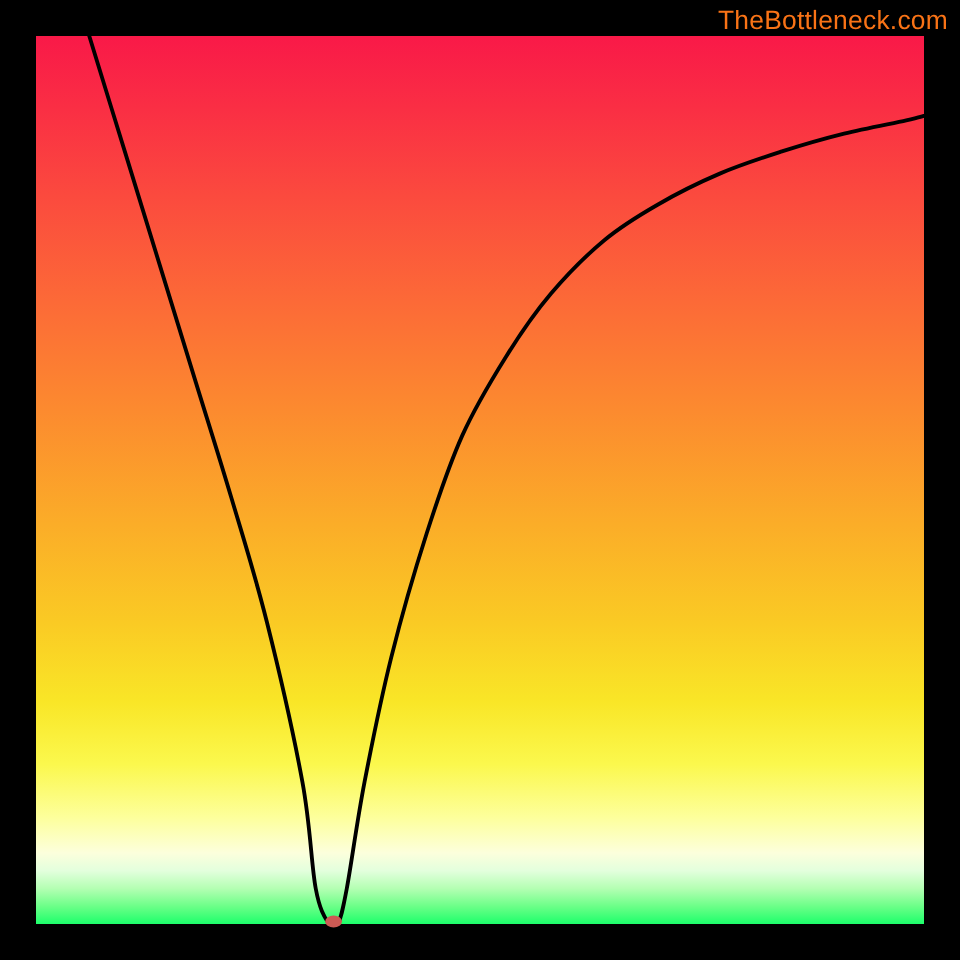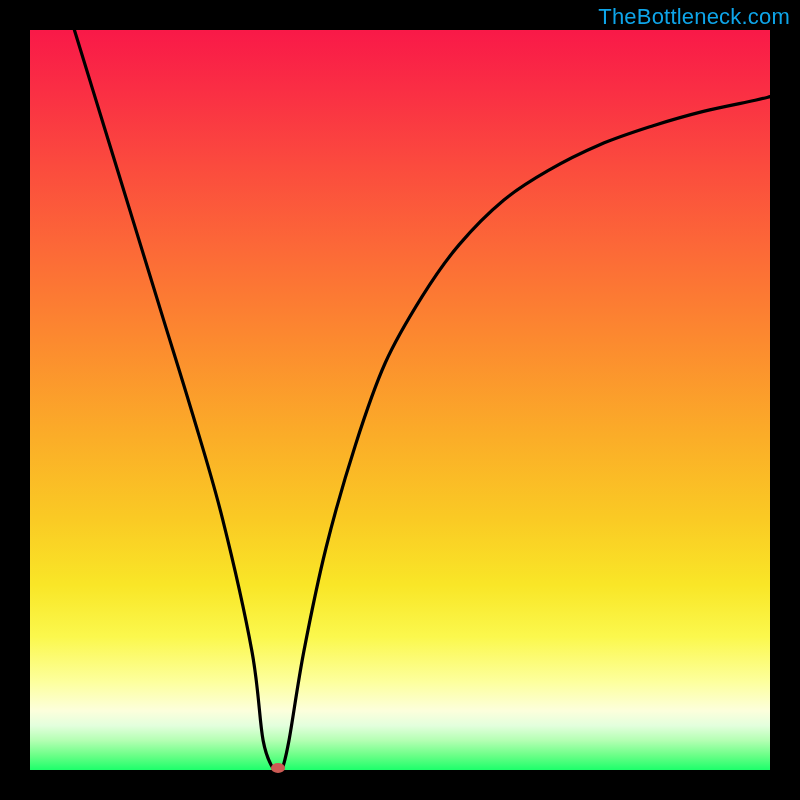--- a/index.html
+++ b/index.html
@@ -41,21 +41,21 @@
       #e3ffdd 94%,
       #b4ffb3 96%,
       #6cff88 98%,
       #1dff6b 100%
     );
   }
   .watermark {
     position: absolute;
     top: 4px;
     right: 10px;
-    color: #0ea5e9;
+    color: #f97316;
     font-size: 22px;
     font-weight: 500;
     letter-spacing: 0.2px;
     user-select: none;
   }
   svg.curve {
     position: absolute;
     left: 0;
     top: 0;
     width: 740px;

